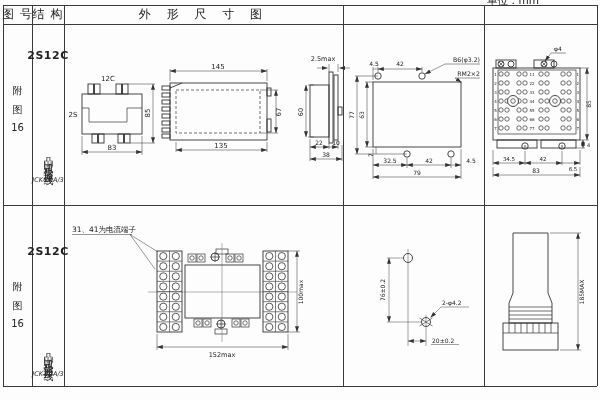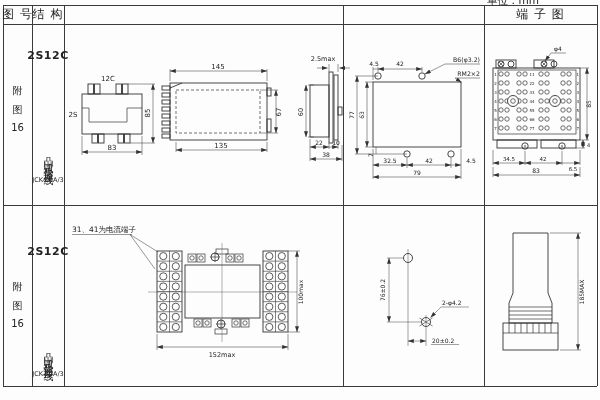--- a/index.html
+++ b/index.html
@@ -8,21 +8,21 @@
   .page{position:absolute;inset:0;text-align:right;}
   .hline{position:absolute;height:1px;background:#3a3a3a;}
   .vline{position:absolute;width:1px;background:#3a3a3a;}
   .hdr{position:absolute;top:6px;height:17px;display:flex;align-items:center;justify-content:center;
        font-size:12px;letter-spacing:1px;white-space:nowrap;}
   .figcol{position:absolute;display:flex;flex-direction:column;align-items:center;gap:5px;
           font-size:10px;}
   .model{position:absolute;display:flex;justify-content:center;font-size:11px;font-weight:600;letter-spacing:0.5px;}
   .vwrap{position:absolute;display:flex;justify-content:center;}
   .vtext{writing-mode:vertical-lr;text-orientation:upright;font-size:10px;letter-spacing:3px;}
-  .prod{position:absolute;display:flex;justify-content:center;font-size:6.5px;white-space:nowrap;}
+  .prod{position:absolute;display:flex;justify-content:center;font-size:6.5px;white-space:nowrap;font-style:italic;}
   .unit{position:absolute;font-size:10.5px;white-space:nowrap;}
   svg{position:absolute;overflow:visible;}
   svg text{font-family:"DejaVu Sans","Liberation Sans",sans-serif;fill:#222;stroke:none;}
 </style>
 </head>
 <body>
 
 <div class="page">
 
   <svg width="0" height="0">
@@ -41,21 +41,21 @@
   <div class="hline" style="left:3px;top:386px;width:594px;"></div>
   <div class="vline" style="left:3px;top:5px;height:381px;"></div>
   <div class="vline" style="left:32px;top:5px;height:381px;"></div>
   <div class="vline" style="left:64px;top:5px;height:381px;"></div>
   <div class="vline" style="left:343px;top:5px;height:381px;"></div>
   <div class="vline" style="left:484px;top:5px;height:381px;"></div>
   <div class="vline" style="left:597px;top:5px;height:381px;"></div>
 
   <div class="hdr" style="left:3px;width:29px;">图 号</div>
   <div class="hdr" style="left:32px;width:32px;">结 构</div>
-  <div class="hdr" style="left:484px;width:113px;">端 子 图</div>
+  <div class="hdr" style="left:64px;width:279px;letter-spacing:6px;">外 形 尺 寸 图</div>
 
   <div class="figcol" style="left:3px;top:84px;width:29px;">
     <span>附</span>
     <span>图</span>
     <span>16</span>
   </div>
   <div class="model" style="left:32px;top:49px;width:32px;">2S12C</div>
   <div class="vwrap" style="left:32px;top:70px;width:32px;height:100px;">
     <span class="vtext">凸出式板后接线</span>
   </div>

